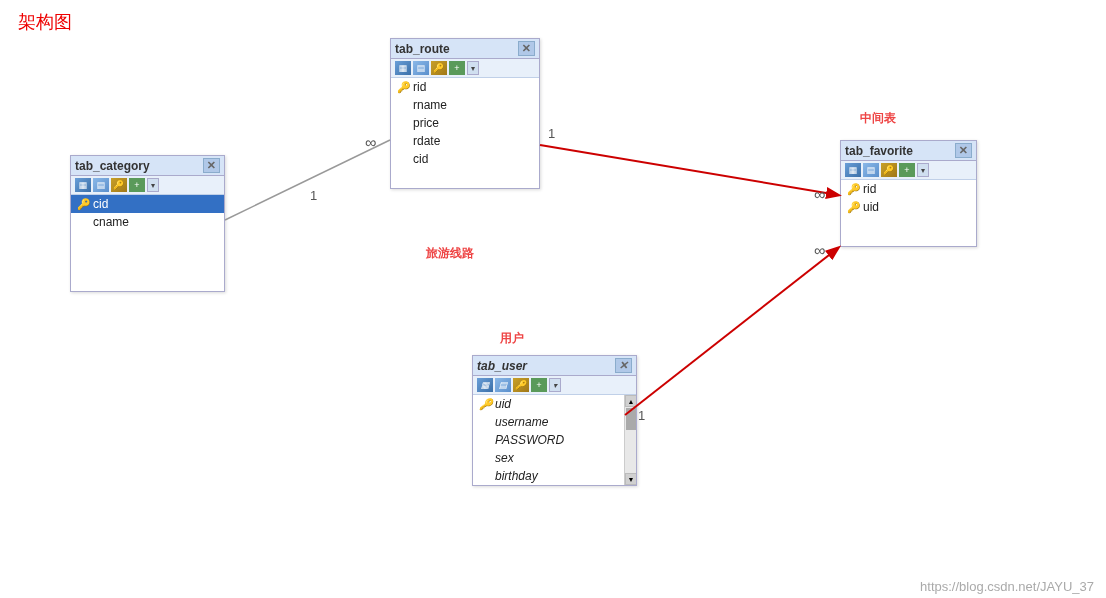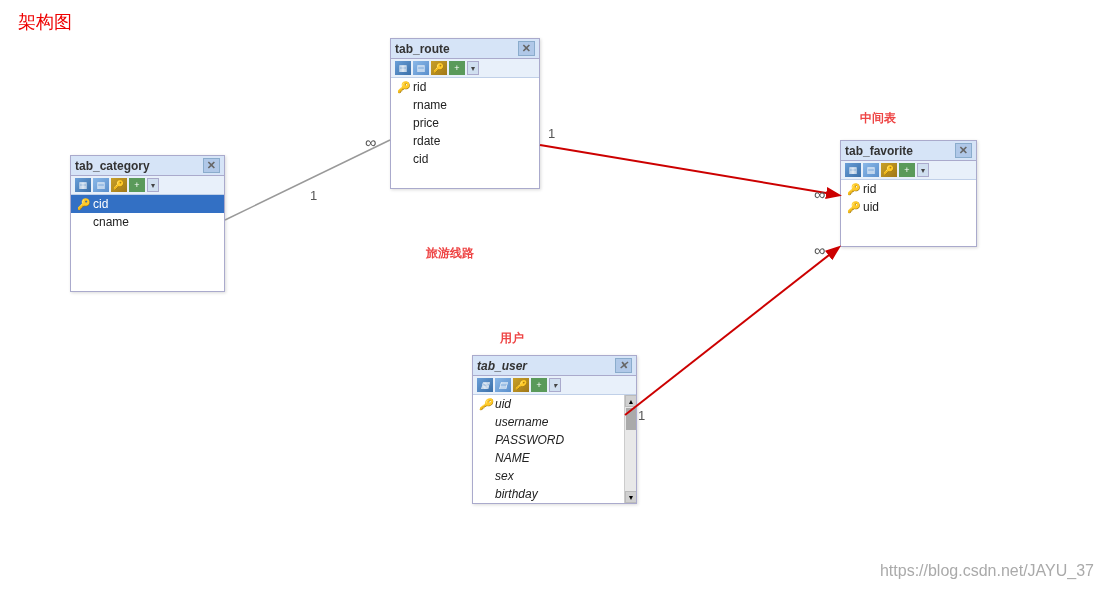--- a/index.html
+++ b/index.html
@@ -120,23 +120,23 @@
     
     .table-label {
       position: absolute;
       font-size: 12px;
       font-weight: bold;
       color: #e44;
     }
     
     .watermark {
       position: absolute;
-      bottom: 18px;
+      bottom: 4px;
       right: 12px;
-      font-size: 16px;
+      font-size: 13px;
       color: #aaa;
     }
     
     .db-table-fields::-webkit-scrollbar {
       width: 10px;
     }
     .db-table-fields::-webkit-scrollbar-track {
       background: #f0f0f0;
     }
     .db-table-fields::-webkit-scrollbar-thumb {
@@ -264,24 +264,20 @@
     <div class="db-field">
       <span class="db-field-spacer"></span>
       <span>username</span>
     </div>
     <div class="db-field">
       <span class="db-field-spacer"></span>
       <span>PASSWORD</span>
     </div>
     <div class="db-field">
       <span class="db-field-spacer"></span>
-      <span>NAME</span>
-    </div>
-    <div class="db-field">
-      <span class="db-field-spacer"></span>
       <span>sex</span>
     </div>
     <div class="db-field">
       <span class="db-field-spacer"></span>
       <span>birthday</span>
     </div>
 
     <div style="position:absolute; right:0; top:0; bottom:0; width:12px; background:#e8e8e8; border-left:1px solid #ccc;">
       <div style="width:12px; height:12px; background:#d0d0d0; border:1px solid #bbb; display:flex; align-items:center; justify-content:center; font-size:7px; cursor:pointer;">▲</div>
       <div style="width:10px; height:22px; background:#aaa; margin:1px auto;"></div>

